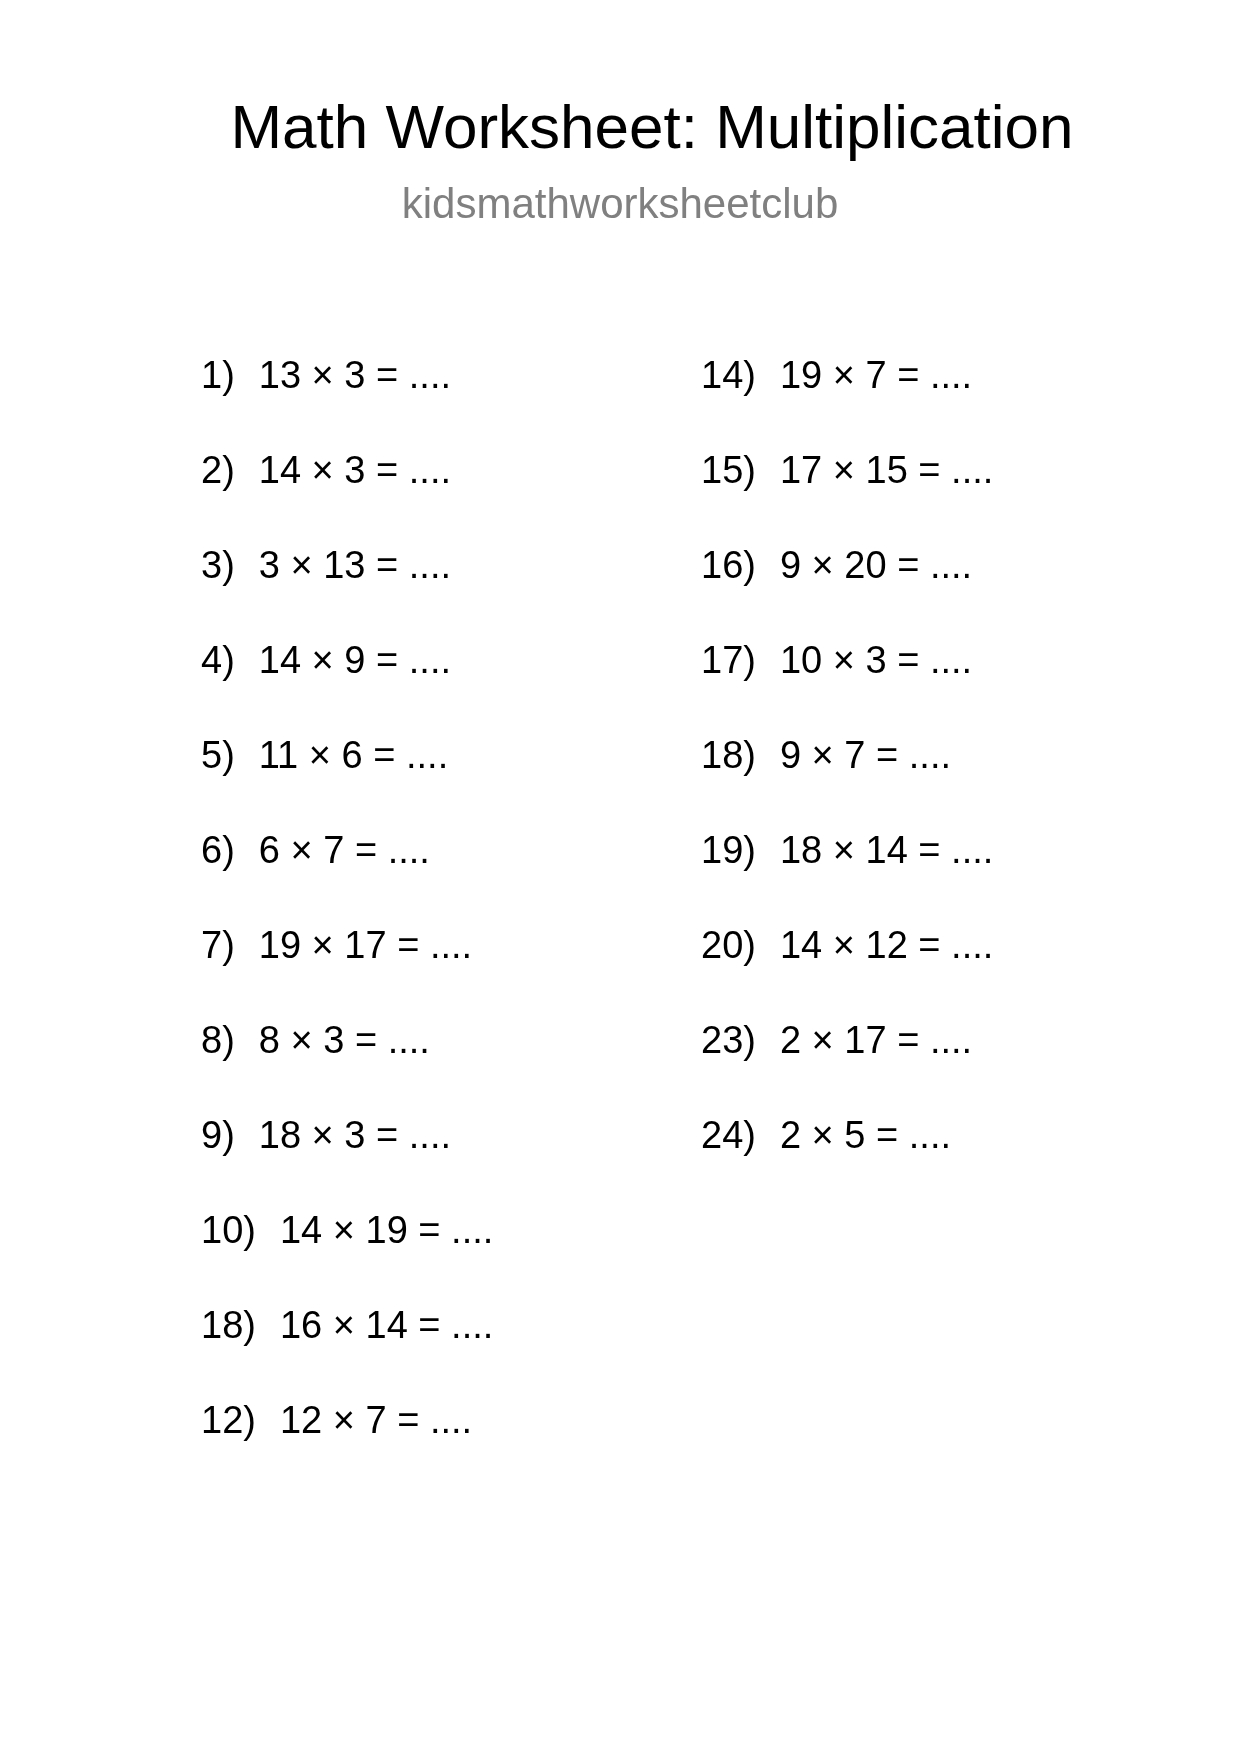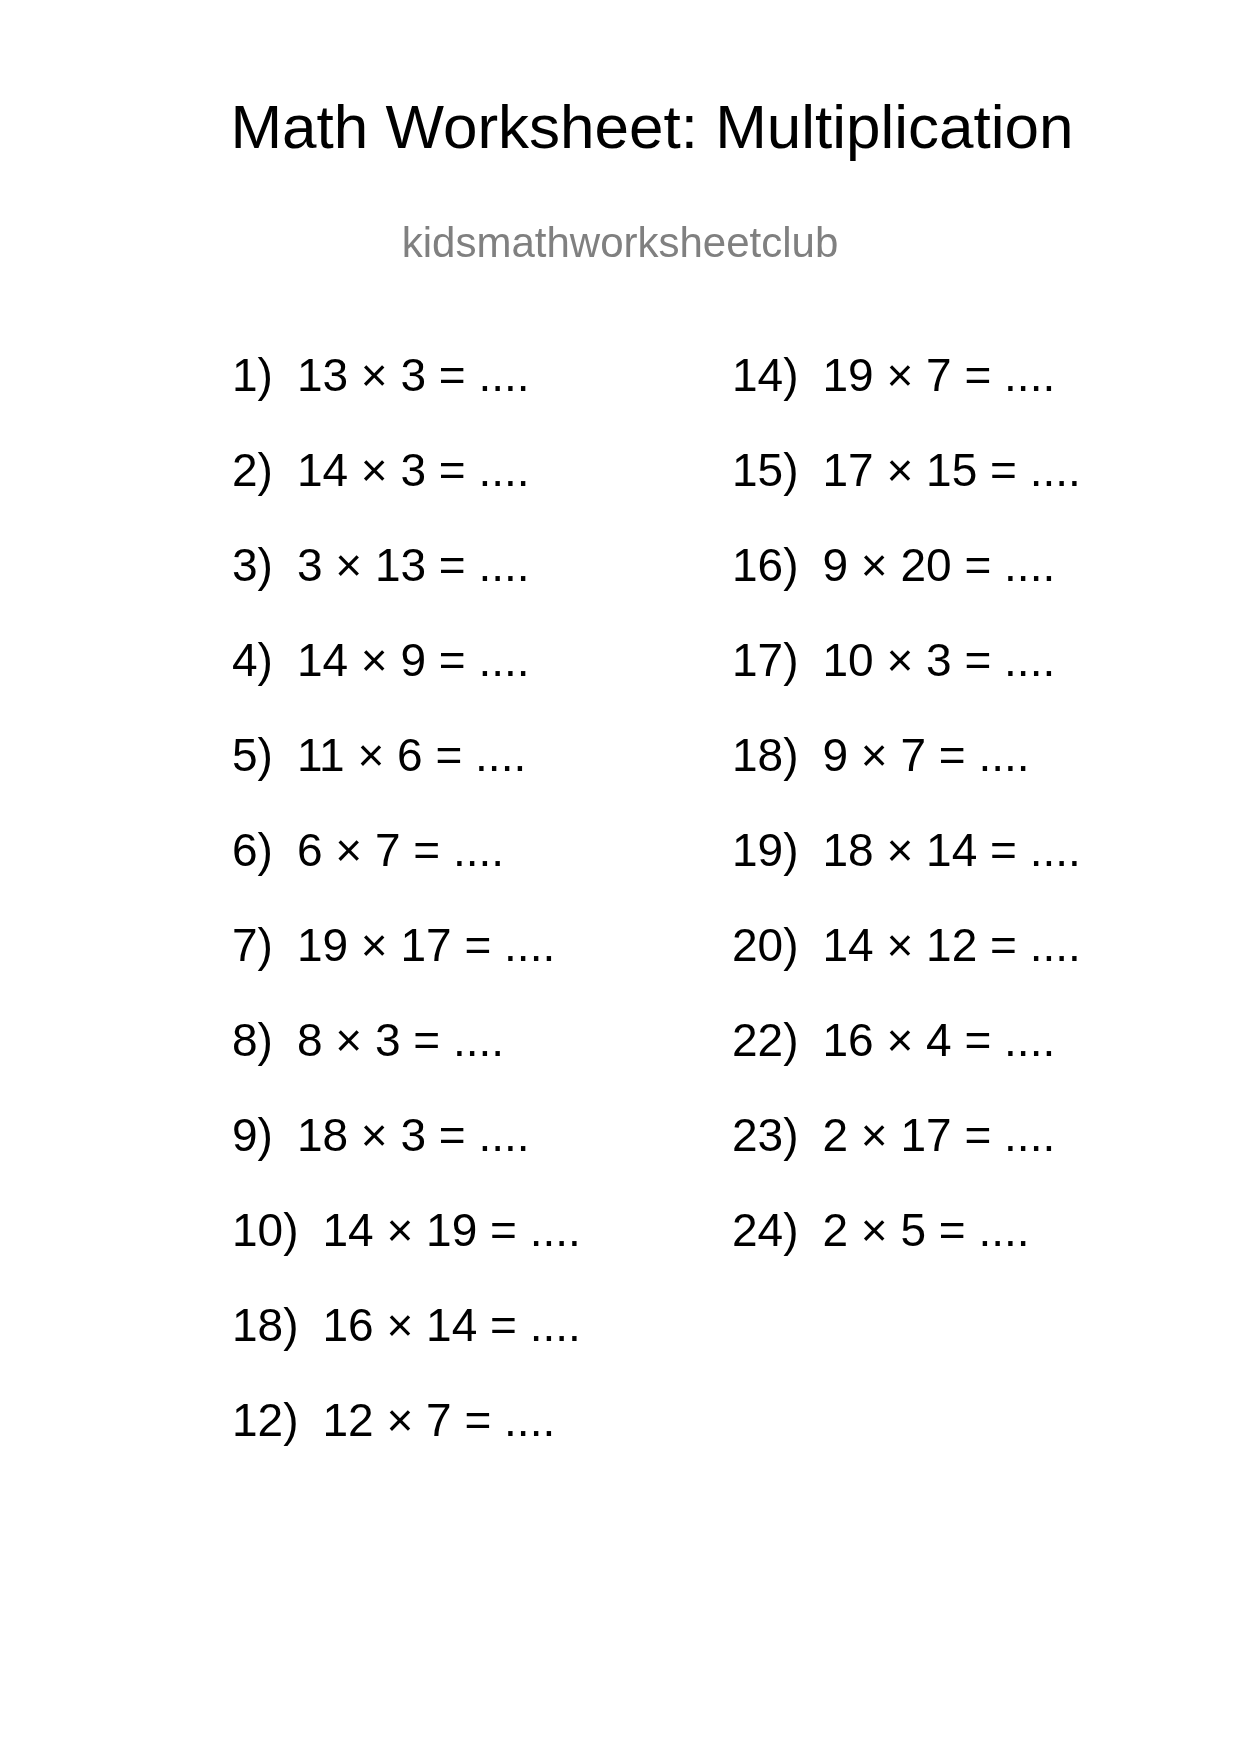--- a/index.html
+++ b/index.html
@@ -1,25 +1,25 @@
 <!DOCTYPE html>
 <html><head>
 <meta charset="utf-8">
 <style>
   html, body { margin: 0; padding: 0; background: #ffffff; }
   body { width: 1240px; height: 1754px; position: relative; overflow: hidden;
          font-family: "Liberation Sans", sans-serif; color: #000; }
   .title { position: absolute; left: 0; width: 1240px; top: 96px; text-align: center;
            font-size: 62px; line-height: 1; padding-left: 64px; box-sizing: border-box; white-space: nowrap; }
   .subtitle { position: absolute; left: 0; width: 1240px; top: 183px; text-align: center;
-              font-size: 42px; color: #808080; line-height: 1; white-space: nowrap; padding-left: 0px; box-sizing: border-box; margin-top: 39px; }
+              font-size: 42px; color: #808080; line-height: 1; white-space: nowrap; padding-left: 0px; box-sizing: border-box; }
   .col { position: absolute; top: 350px; }
   .col.left { left: 201px; }
   .col.right { left: 701px; }
-  .problem { height: 95px; font-size: 46px; line-height: 50px; white-space: nowrap; margin-left: 31px; }
+  .problem { height: 95px; font-size: 38px; line-height: 50px; white-space: nowrap; }
   .num { display: inline-block; }
   .expr { display: inline-block; margin-left: 24px; }
 </style>
 </head>
 <body>
 
 <div class="title">Math Worksheet: Multiplication</div>
 <div class="subtitle">kidsmathworksheetclub</div>
 
 <div class="col left">
@@ -38,16 +38,15 @@
 </div>
 
 <div class="col right">
   <div class="problem"><span class="num">14)</span><span class="expr">19 × 7 = ....</span></div>
   <div class="problem"><span class="num">15)</span><span class="expr">17 × 15 = ....</span></div>
   <div class="problem"><span class="num">16)</span><span class="expr">9 × 20 = ....</span></div>
   <div class="problem"><span class="num">17)</span><span class="expr">10 × 3 = ....</span></div>
   <div class="problem"><span class="num">18)</span><span class="expr">9 × 7 = ....</span></div>
   <div class="problem"><span class="num">19)</span><span class="expr">18 × 14 = ....</span></div>
   <div class="problem"><span class="num">20)</span><span class="expr">14 × 12 = ....</span></div>
-  <div class="problem"><span class="num">22)</span><span class="expr">16 × 4 = ....</span></div>
   <div class="problem"><span class="num">23)</span><span class="expr">2 × 17 = ....</span></div>
   <div class="problem"><span class="num">24)</span><span class="expr">2 × 5 = ....</span></div>
 </div>
 
 </body></html>

